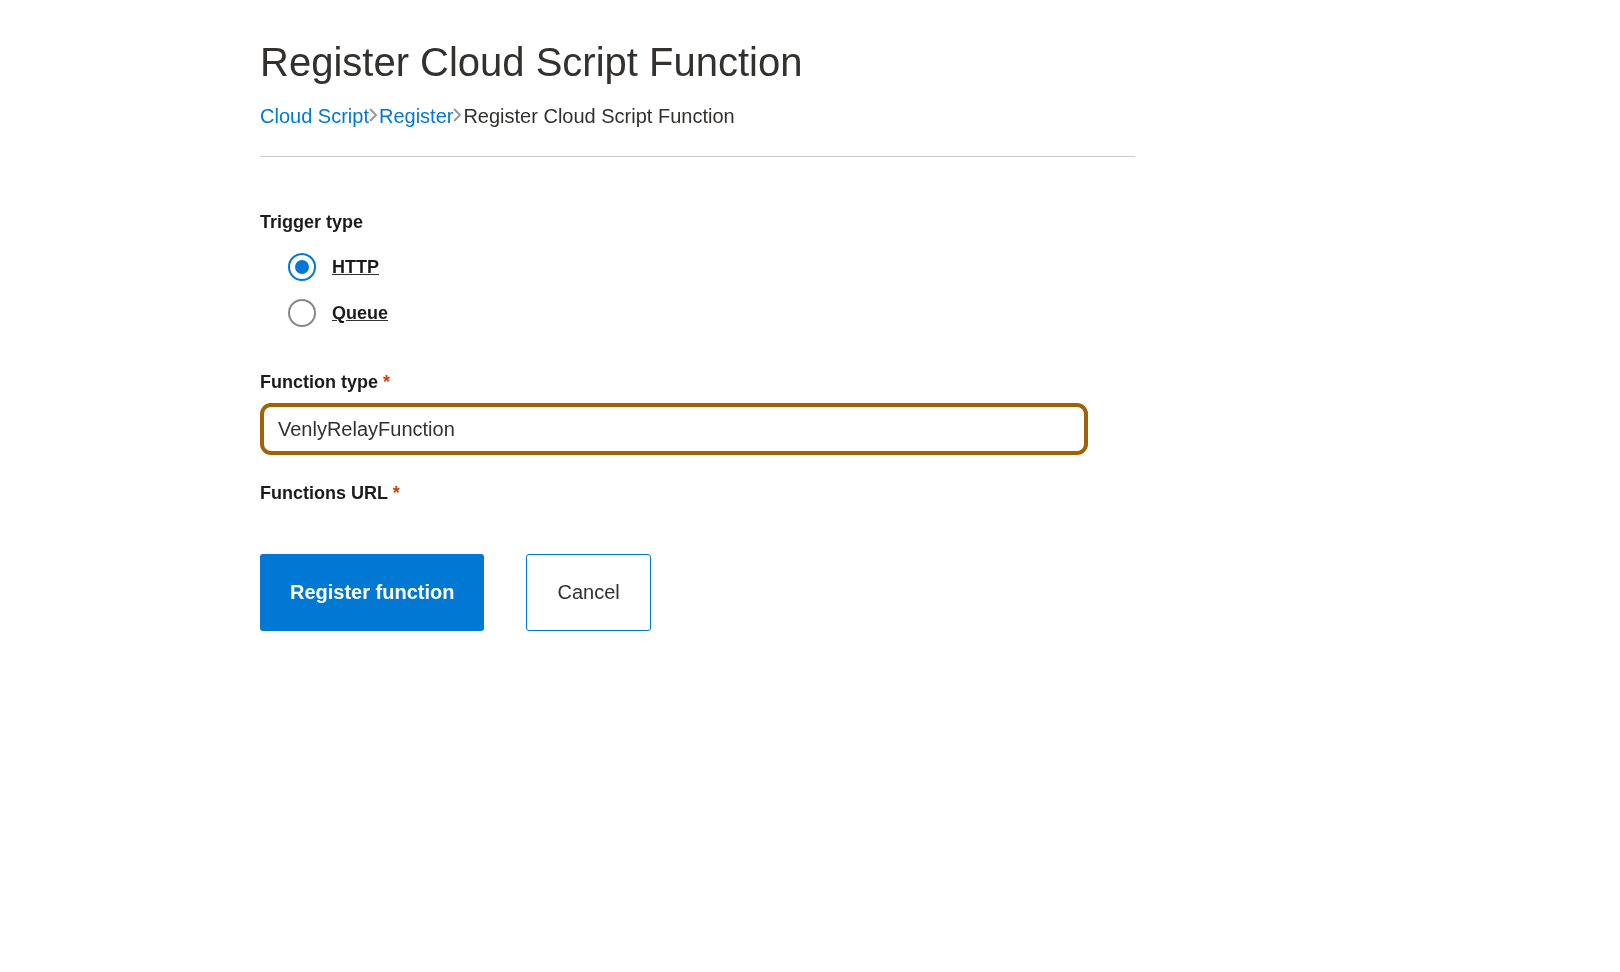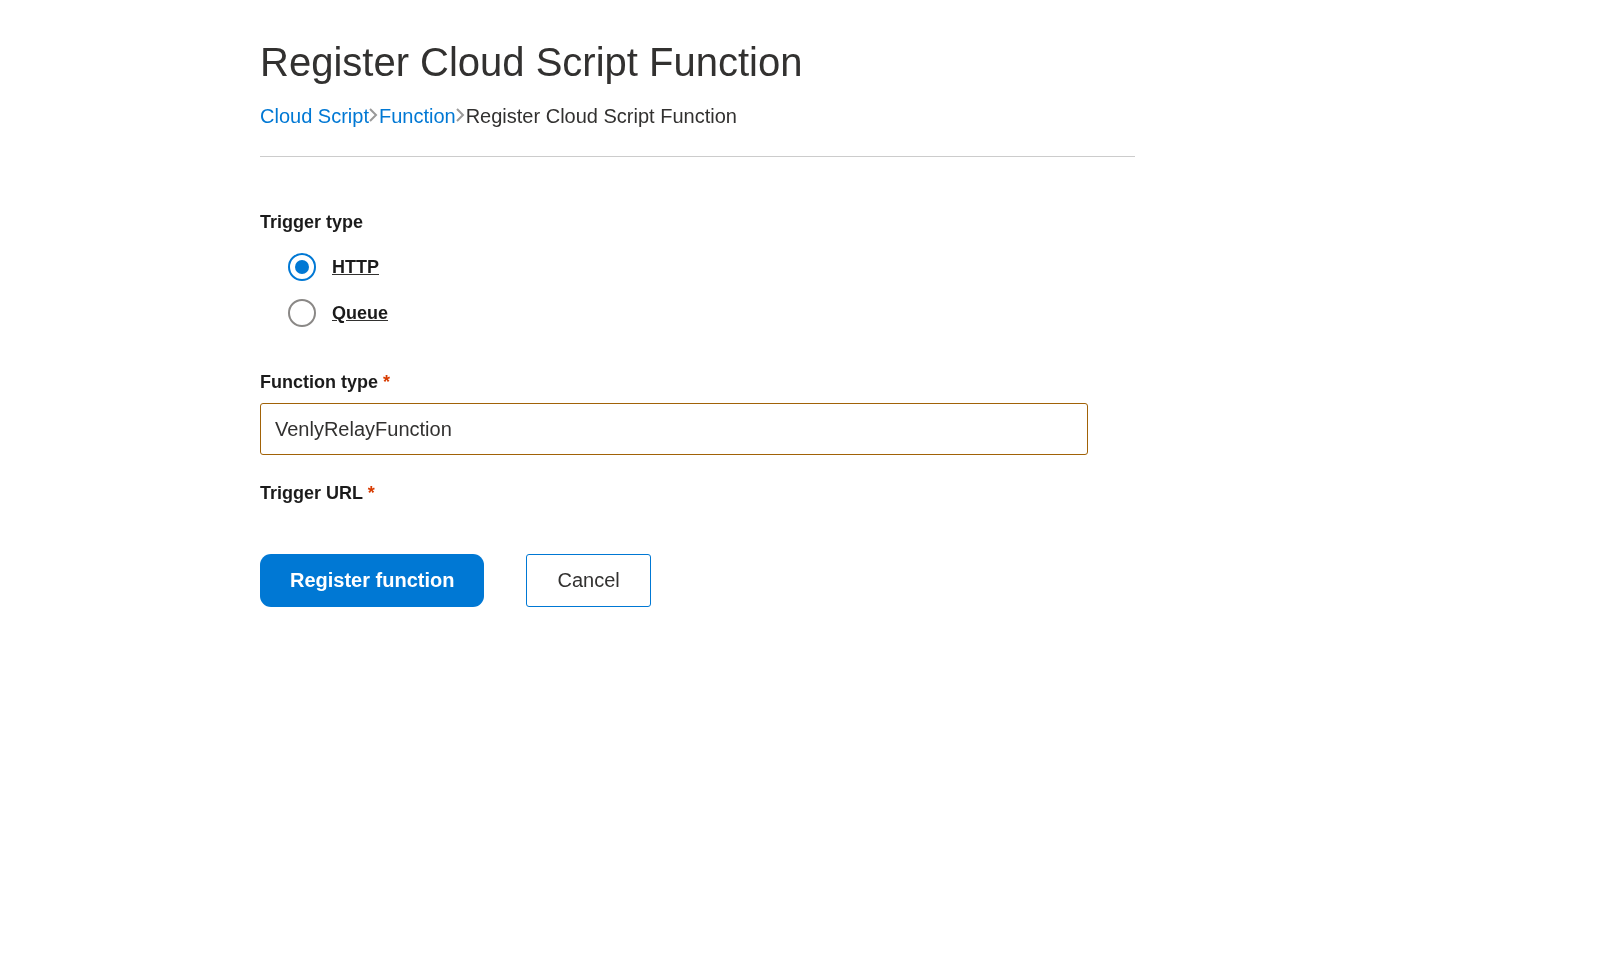--- a/index.html
+++ b/index.html
@@ -97,66 +97,66 @@
       display: block;
     }
     .required {
       color: #d83b01;
     }
     .text-input {
       width: 828px;
       height: 52px;
       padding: 10px 14px;
       font-size: 20px;
-      border: 1px solid #a16207;
-      border-radius: 3px;
+      border: 4px solid #a16207;
+      border-radius: 11px;
       color: #323130;
       font-family: inherit;
     }
     .button-row {
       display: flex;
       gap: 42px;
       margin-top: 50px;
     }
     .btn-primary {
       background: #0078d4;
       color: #fff;
       border: none;
       padding: 8px 30px;
       font-size: 20px;
       font-weight: 600;
-      border-radius: 11px;
+      border-radius: 3px;
       cursor: pointer;
       font-family: inherit;
     }
     .btn-secondary {
       background: #fff;
       color: #323130;
       border: 1px solid #0078d4;
-      padding: 14px 30px;
+      padding: 26px 30px;
       font-size: 20px;
       font-weight: 400;
       border-radius: 3px;
       cursor: pointer;
       font-family: inherit;
     }
   </style>
 </head>
 <body>
 
 <h1 class="page-title">Register Cloud Script Function</h1>
 
 <nav class="breadcrumb">
   <a class="breadcrumb-link">Cloud Script</a>
   <span class="breadcrumb-sep">
     <svg width="10" height="14" viewBox="0 0 10 14">
         <path d="M1 1 L7 7 L1 13" stroke="#999" stroke-width="2" fill="none"></path>
       </svg>
   </span>
-  <a class="breadcrumb-link">Function</a>
+  <a class="breadcrumb-link">Register</a>
   <span class="breadcrumb-sep">
     <svg width="10" height="14" viewBox="0 0 10 14">
         <path d="M1 1 L7 7 L1 13" stroke="#999" stroke-width="2" fill="none"></path>
       </svg>
   </span>
   <span class="breadcrumb-current">Register Cloud Script Function</span>
 </nav>
 
 <hr class="divider">
 
@@ -179,21 +179,21 @@
 <div class="field-group">
   <label class="field-label">
     <span>Function type</span>
     <span class="required">*</span>
   </label>
   <input type="text" class="text-input" value="VenlyRelayFunction" style="">
 </div>
 
 <div class="field-group">
   <label class="field-label">
-    <span>Trigger URL</span>
+    <span>Functions URL</span>
     <span class="required">*</span>
   </label>
 </div>
 
 <div class="button-row">
   <button class="btn-primary">Register function</button>
   <button class="btn-secondary">Cancel</button>
 </div>
 
 </body></html>

